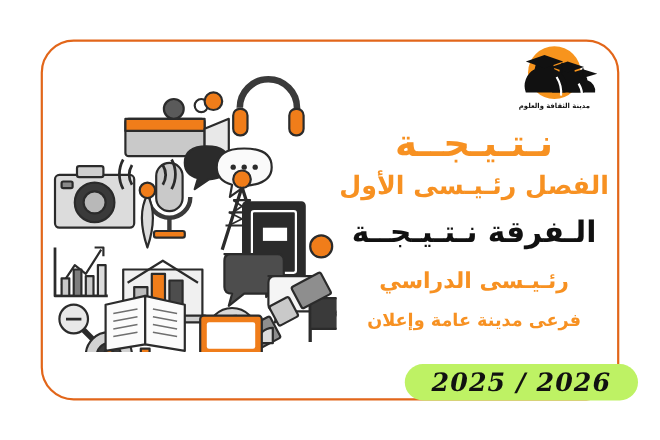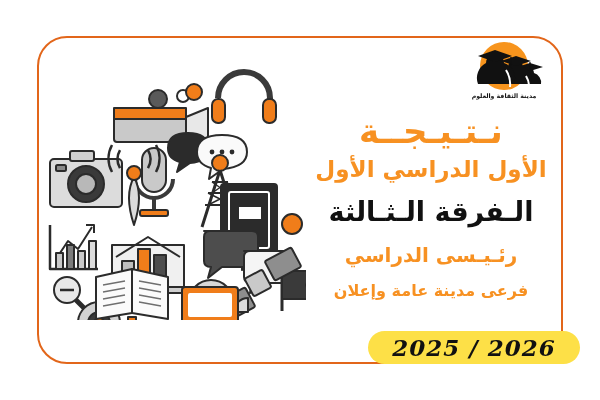--- a/index.html
+++ b/index.html
@@ -93,21 +93,21 @@
     font-size: 16px;
     color: #f79122;
   }
   
   .year-pill {
     position: absolute;
     left: 368px;
     top: 331px;
     width: 212px;
     height: 33px;
-    background: #fde047;
+    background: #bef264;
     border-radius: 17px;
     color: #111111;
     font-size: 23px;
     font-weight: bold;
     font-style: italic;
     font-family: "DejaVu Serif", "Liberation Serif", serif;
     display: flex;
     align-items: center;
     justify-content: center;
     letter-spacing: 1px;
@@ -305,23 +305,23 @@
         <g stroke="#ffffff" stroke-width="2" fill="none">
           <path d="M50 30 q5 8 4 17"></path>
           <path d="M70 36 q3 5 3 9"></path>
         </g>
         <text x="48" y="58" font-size="6.2" font-weight="bold" fill="#111111" text-anchor="middle" direction="rtl" font-family="DejaVu Sans, sans-serif">مدينة الثقافة والعلوم</text>
       </svg>
     </div>
 
     <div class="line l-natija">نـتـيـجــة</div>
 
-    <div class="line l-term">الأول الدراسي الأول</div>
-
-    <div class="line l-grade">الـفرقة الـثـالثة</div>
+    <div class="line l-term">الفصل رئـيـسى الأول</div>
+
+    <div class="line l-grade">الـفرقة نـتـيـجــة</div>
 
     <div class="line l-major">رئـيـسى الدراسي</div>
 
     <div class="line l-minor">فرعى مدينة عامة وإعلان</div>
   </div>
 
   <div class="year-pill">2025 / 2026</div>
 
 </div>
 

